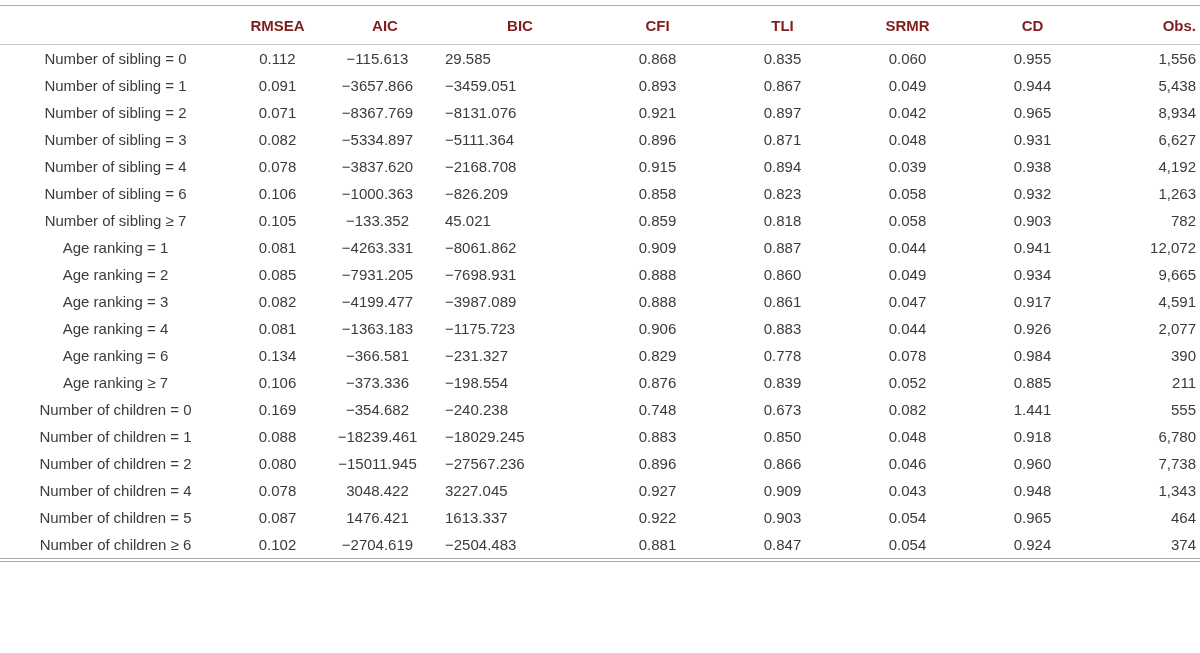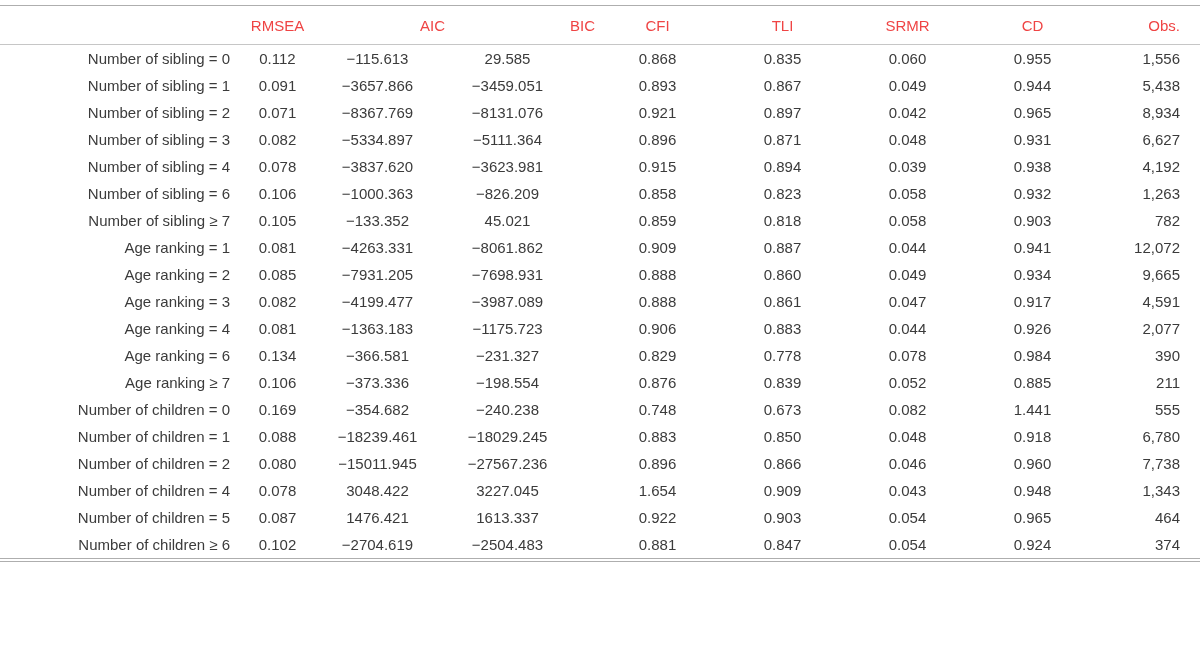--- a/index.html
+++ b/index.html
@@ -23,43 +23,43 @@
     width: 1200px;
     table-layout: fixed;
     border-collapse: collapse;
     border-top: 1px solid #aeaeae;
     border-bottom: 1px solid #aeaeae;
   }
   thead tr {
     border-bottom: 1px solid #c6c6c6;
   }
   th {
-    font-weight: normal;
+    font-weight: bold;
     font-size: 15px;
     line-height: 17px;
-    color: #ef4444;
+    color: #7f1d1d;
     padding: 11px 0 10px 0;
     white-space: nowrap;
     overflow: hidden;
   }
   td {
     font-size: 15px;
     line-height: 17px;
     color: #3b3b3b;
     padding: 5px 0;
     white-space: nowrap;
     overflow: hidden;
   }
   
-  .c0 { text-align: right;  padding-left: 1px; }
+  .c0 { text-align: center;  padding-left: 1px; }
   .c1, .c4, .c5, .c6, .c7 { text-align: center; }
   .c2 { text-align: center; padding-right: 15px; }
-  .c3 { text-align: center; padding-right: 25px; }
-  .c8 { text-align: right; padding-right: 20px; }
-  th.c2, th.c3 { text-align: right; padding-right: 0; }
+  .c3 { text-align: left; padding-right: 25px; }
+  .c8 { text-align: right; padding-right: 4px; }
+  th.c2, th.c3 { text-align: center; padding-right: 0; }
   .bottom-rule {
     width: 1200px;
     height: 0;
     border-bottom: 1px solid #aeaeae;
     margin-top: 2px;
   }
 </style>
 </head>
 <body>
 
@@ -131,21 +131,21 @@
           <td class="c4">0.896</td>
           <td class="c5">0.871</td>
           <td class="c6">0.048</td>
           <td class="c7">0.931</td>
           <td class="c8">6,627</td>
         </tr>
         <tr>
           <td class="c0">Number of sibling = 4</td>
           <td class="c1">0.078</td>
           <td class="c2">−3837.620</td>
-          <td class="c3">−3623.981</td>
+          <td class="c3">−2168.708</td>
           <td class="c4">0.915</td>
           <td class="c5">0.894</td>
           <td class="c6">0.039</td>
           <td class="c7">0.938</td>
           <td class="c8">4,192</td>
         </tr>
         <tr>
           <td class="c0">Number of sibling = 6</td>
           <td class="c1">0.106</td>
           <td class="c2">−1000.363</td>
@@ -264,21 +264,21 @@
           <td class="c5">0.866</td>
           <td class="c6">0.046</td>
           <td class="c7">0.960</td>
           <td class="c8">7,738</td>
         </tr>
         <tr>
           <td class="c0">Number of children = 4</td>
           <td class="c1">0.078</td>
           <td class="c2">3048.422</td>
           <td class="c3">3227.045</td>
-          <td class="c4">1.654</td>
+          <td class="c4">0.927</td>
           <td class="c5">0.909</td>
           <td class="c6">0.043</td>
           <td class="c7">0.948</td>
           <td class="c8">1,343</td>
         </tr>
         <tr>
           <td class="c0">Number of children = 5</td>
           <td class="c1">0.087</td>
           <td class="c2">1476.421</td>
           <td class="c3">1613.337</td>

